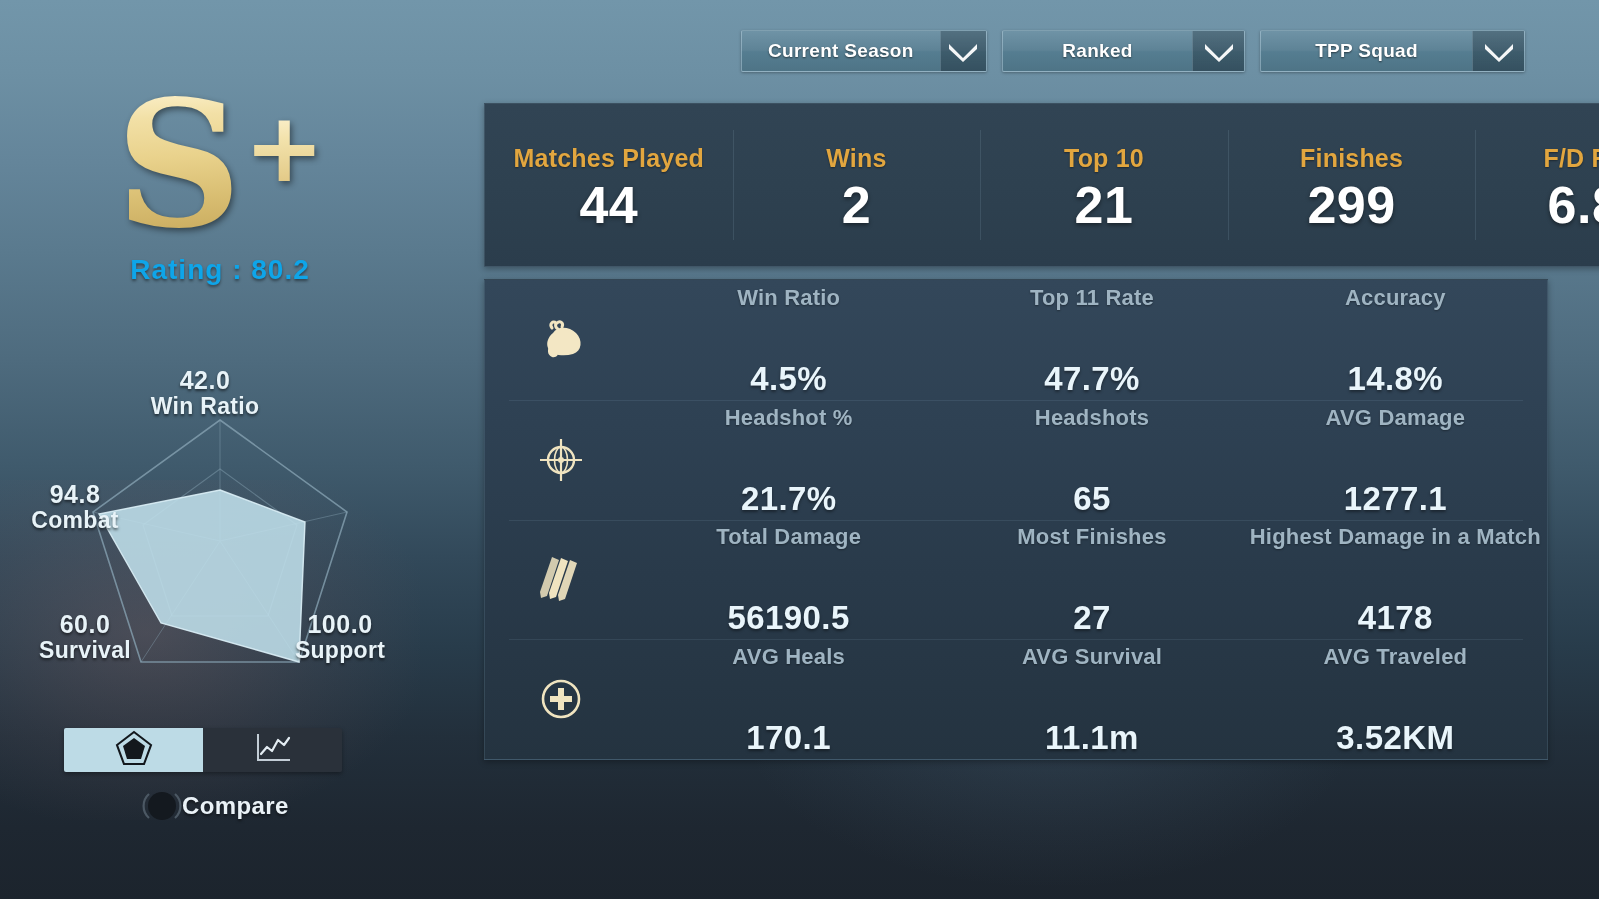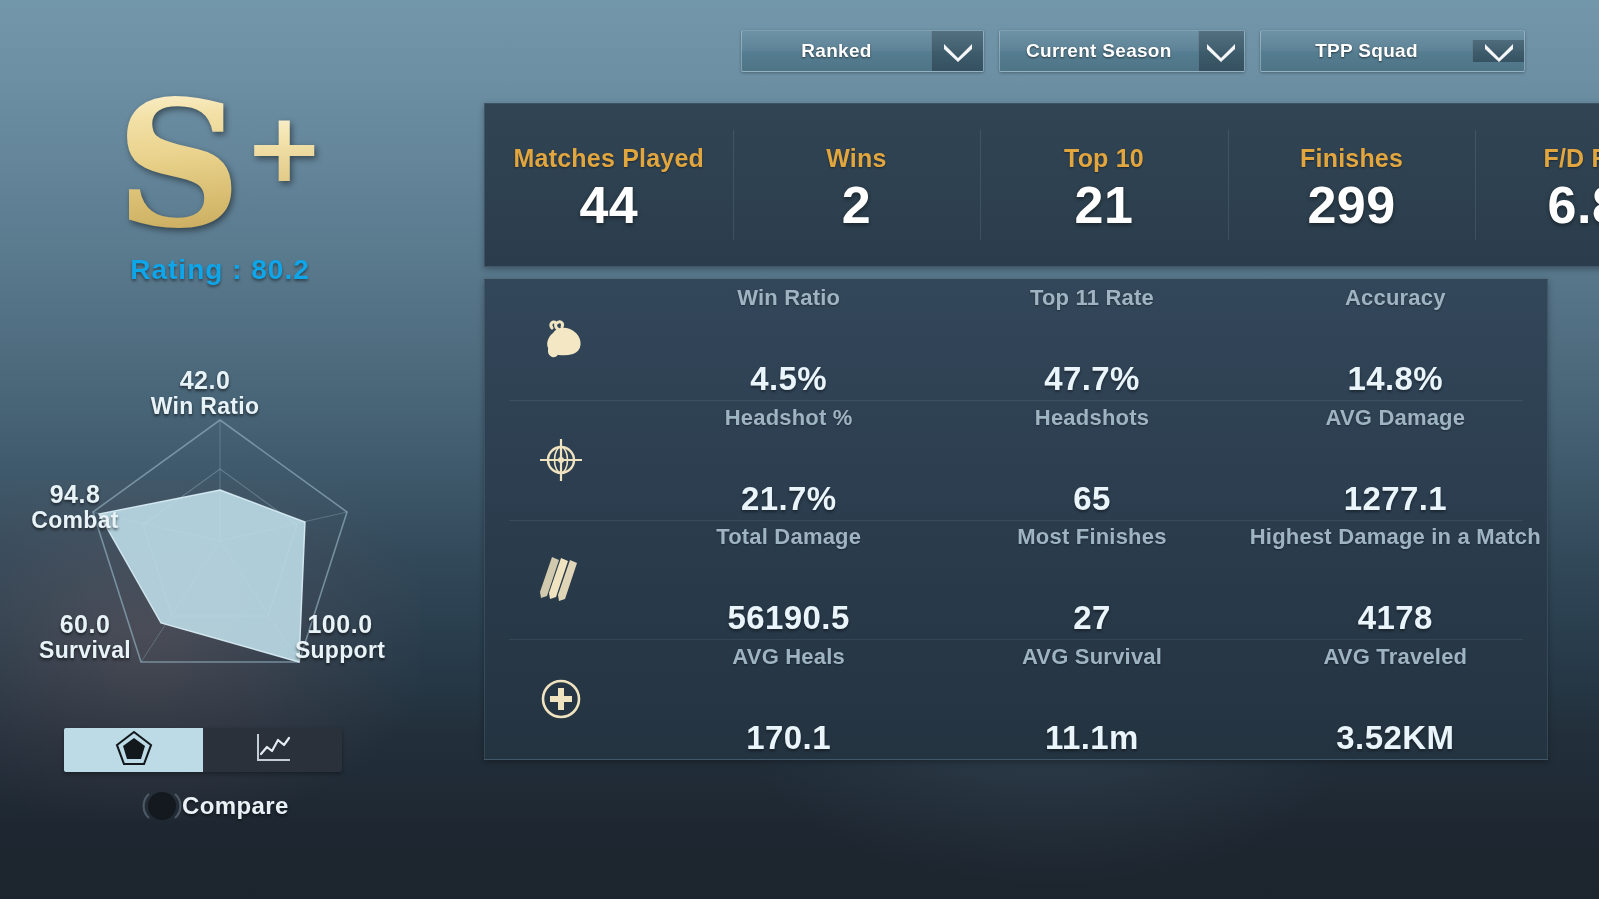--- a/index.html
+++ b/index.html
@@ -63,21 +63,21 @@
     white-space:nowrap;
   }
   .dd-arrow {
     width:52px; display:flex; align-items:center; justify-content:center;
     background:linear-gradient(180deg,rgba(40,60,72,0.40),rgba(30,48,60,0.52));
     border-left:1px solid rgba(160,190,205,0.30);
   }
   .dd-arrow svg { display:block; }
   #dd-ranked  { width:243px; }
   #dd-season  { width:246px; }
-  #dd-mode    { width:265px;align-items:center; }
+  #dd-mode    { width:265px; }
 
   
   #left-panel {
     position:absolute; left:0; top:0; width:470px; height:899px; z-index:4;
   }
   #rank-block {
     position:absolute; left:0; top:82px; width:440px;
     display:flex; flex-direction:column; align-items:center;
   }
   #rank-badge {
@@ -220,31 +220,31 @@
 </style>
 </head>
 <body>
 
 <div id="bg-base"></div>
 <div id="bg-warm"></div>
 <div id="bg-glow"></div>
 
 <div id="filters">
 
-  <div class="dropdown" id="dd-ranked">
-    <div class="dd-label">Ranked</div>
+  <div class="dropdown" id="dd-season">
+    <div class="dd-label">Current Season</div>
     <div class="dd-arrow">
       <svg width="34" height="22" viewBox="0 0 34 22">
           <path d="M3 4 L17 18 L31 4 L31 9 L17 22 L3 9 Z" fill="#ffffff" opacity="0.95"></path>
         </svg>
     </div>
   </div>
 
-  <div class="dropdown" id="dd-season">
-    <div class="dd-label">Current Season</div>
+  <div class="dropdown" id="dd-ranked">
+    <div class="dd-label">Ranked</div>
     <div class="dd-arrow">
       <svg width="34" height="22" viewBox="0 0 34 22">
           <path d="M3 4 L17 18 L31 4 L31 9 L17 22 L3 9 Z" fill="#ffffff" opacity="0.95"></path>
         </svg>
     </div>
   </div>
 
   <div class="dropdown" id="dd-mode">
     <div class="dd-label">TPP Squad</div>
     <div class="dd-arrow">

